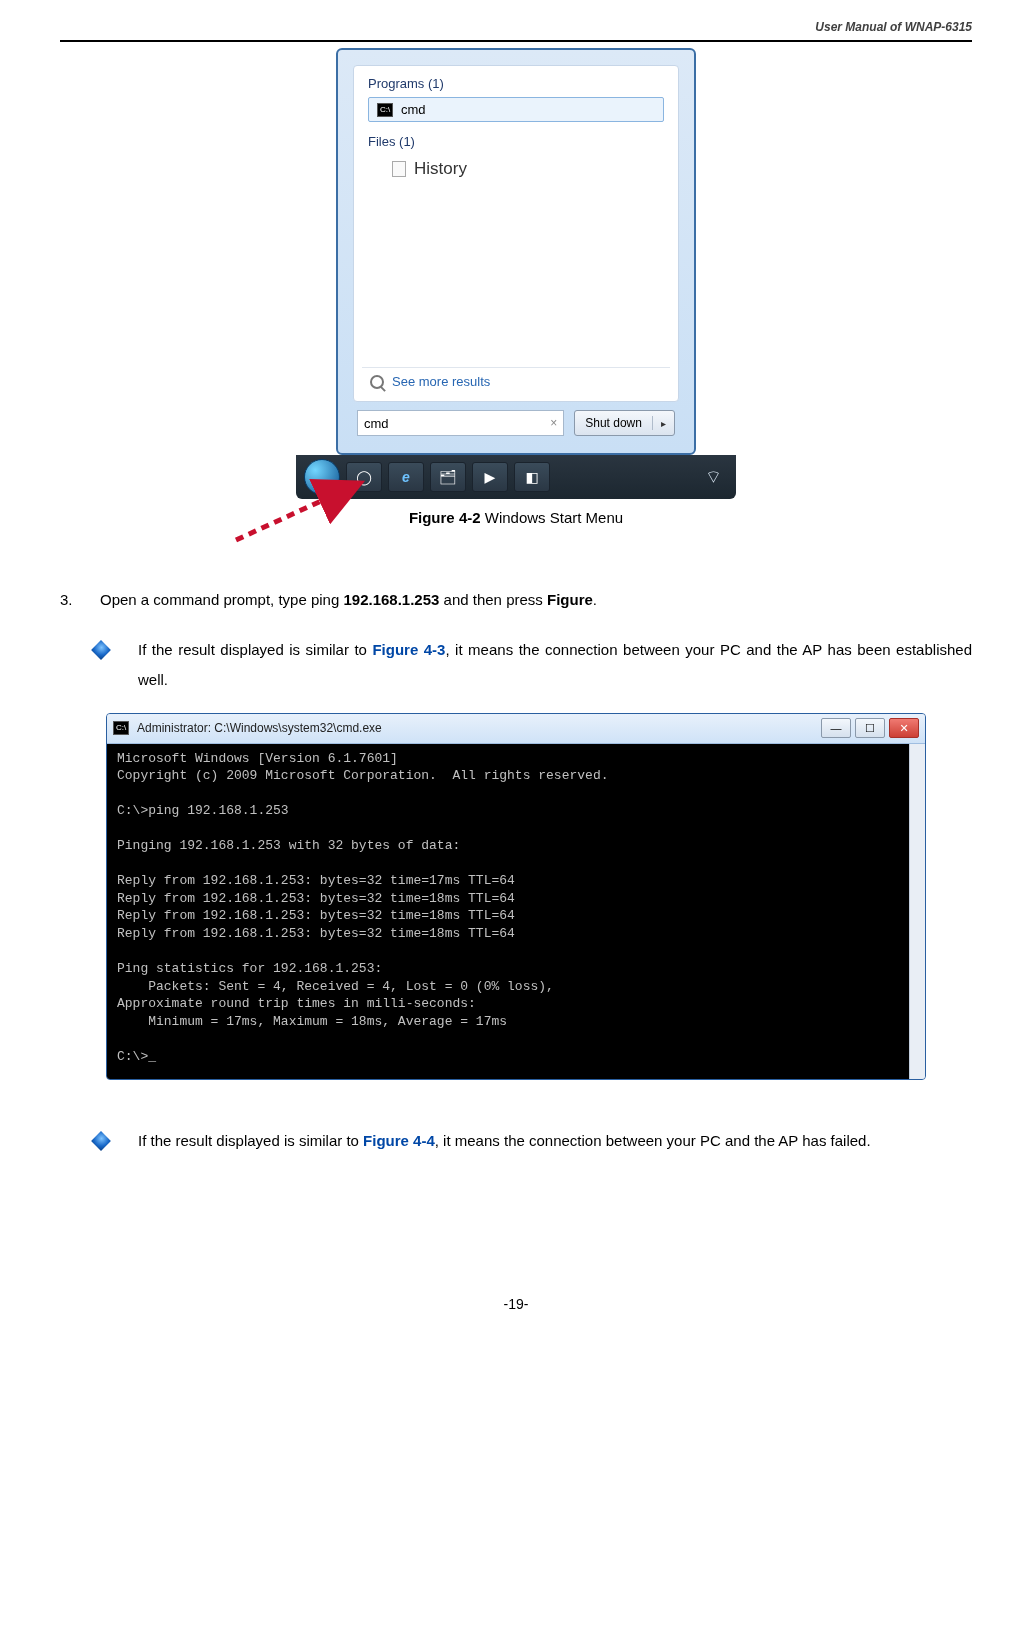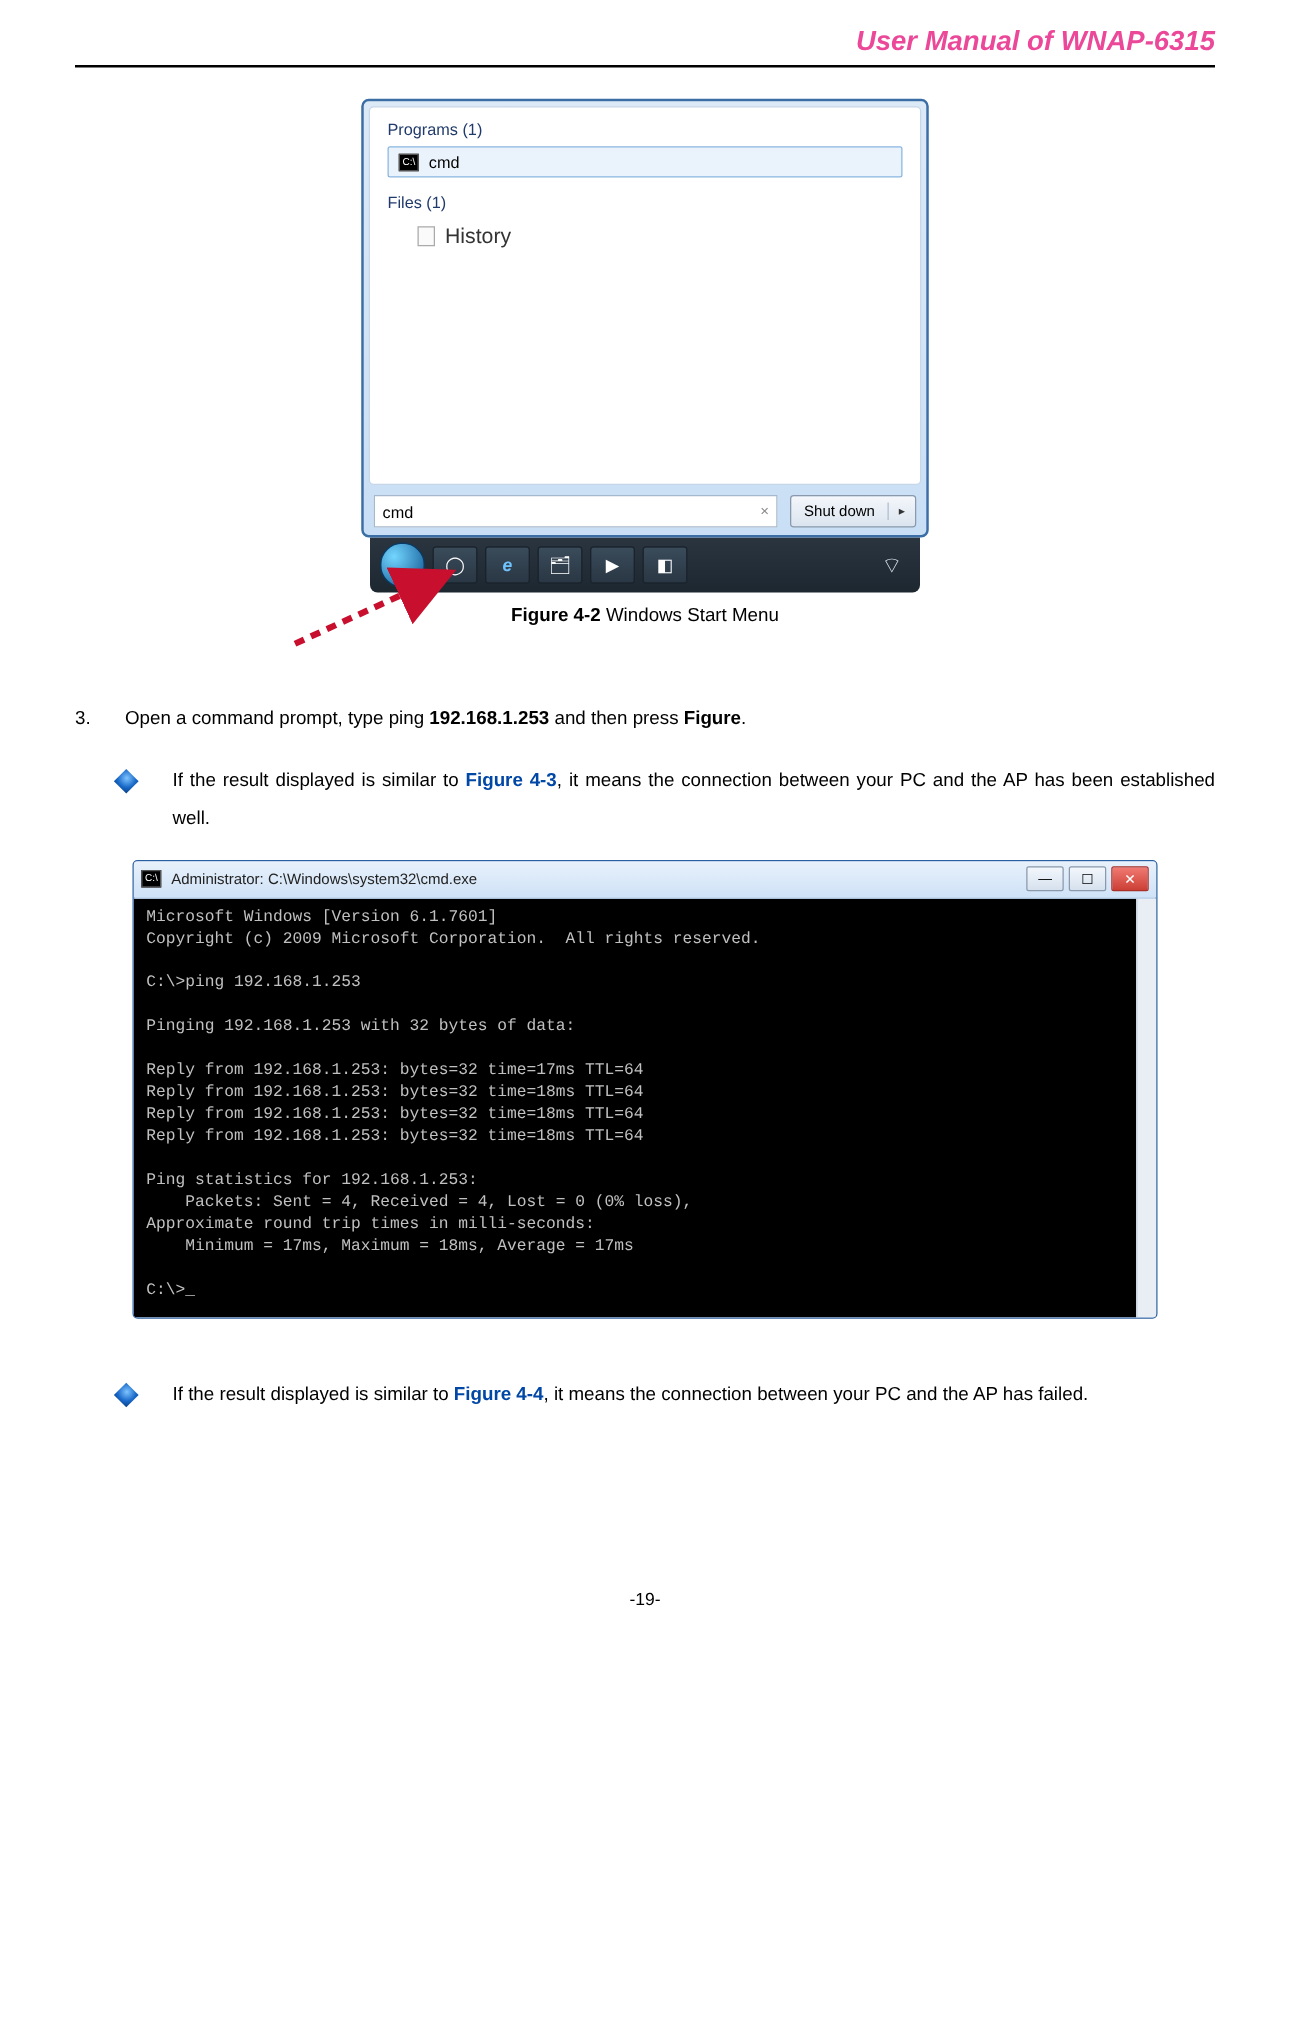--- a/index.html
+++ b/index.html
@@ -7,39 +7,39 @@
       font-family: Arial, Helvetica, sans-serif;
       width: 1032px;
       margin: 0 auto;
       background: #fff;
       color: #000;
       font-size: 14px;
       padding: 20px 60px 40px 60px;
     }
     .header-bar {
       text-align: right;
-      color: #ec4899;
+      color: #404040;
       font-weight: bold;
       font-style: italic;
-      font-size: 22px;
+      font-size: 12px;
       padding-bottom: 6px;
       border-bottom: 2px solid #000;
-      margin-bottom: 25px;
+      margin-bottom: 6px;
     }
     .figure-wrap {
       text-align: center;
       margin: 0 auto;
     }
     .start-menu {
-      width: 454px;
+      width: 360px;
       margin: 0 auto;
       border: 2px solid #3b6ea5;
       background: linear-gradient(#dce9f7, #c9dff5);
       border-radius: 6px;
-      padding: 4px;
+      padding: 15px;
       position: relative;
     }
     .sm-inner {
       background: #fff;
       border: 1px solid #c7d6e8;
       border-radius: 4px;
       padding: 6px 8px 6px 8px;
       text-align: left;
     }
     .sm-section-title {
@@ -197,20 +197,24 @@
       <div class="sm-item">
         <span class="cmd-icon">C:\</span>
         <span>cmd</span>
       </div>
       <div class="sm-section-title">Files (1)</div>
       <div class="sm-subitem">
         <span class="doc-icon"></span>
         <span>History</span>
       </div>
       <div class="sm-gap"></div>
+      <div class="sm-more">
+        <span class="mag-icon"></span>
+        <span>See more results</span>
+      </div>
     </div>
     <div class="sm-bottom">
       <div class="search-box">
         <span>cmd</span>
         <span class="clear-x">×</span>
       </div>
       <div class="shutdown-btn">
         <span class="shutdown-label">Shut down</span>
         <span class="shutdown-arrow">▸</span>
       </div>

